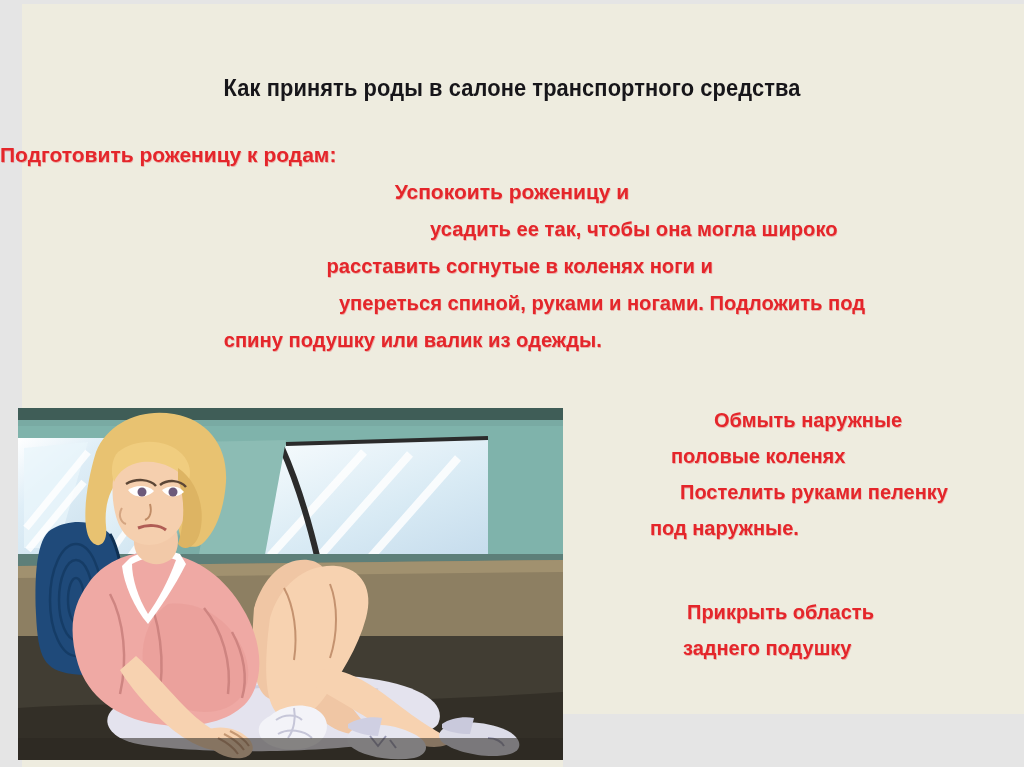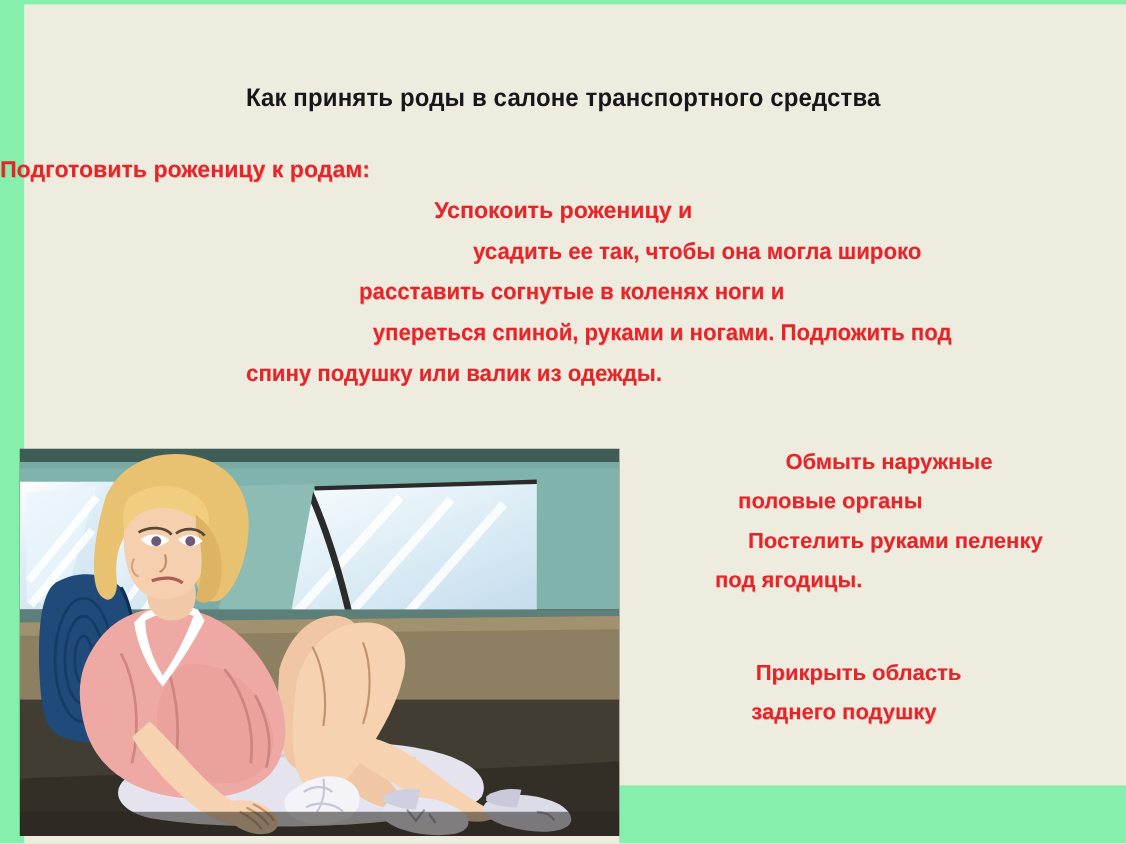--- a/index.html
+++ b/index.html
@@ -11,21 +11,21 @@
     width: 1024px;
     height: 767px;
     overflow: hidden;
     font-family: "Liberation Sans", sans-serif;
   }
 
   #slide {
     position: relative;
     width: 1024px;
     height: 767px;
-    background: #86efac;
+    background: #e5e5e5;
     overflow: hidden;
   }
 
   
   .slide-bg {
     position: absolute;
     left: 22px;
     top: 4px;
     width: 1002px;
     height: 710px;
@@ -131,23 +131,23 @@
     <span class="l l1">Подготовить роженицу к родам:</span>
     <span class="l l2">Успокоить роженицу и</span>
     <span class="l l3">усадить ее так, чтобы она могла широко</span>
     <span class="l l4">расставить согнутые в коленях ноги и</span>
     <span class="l l5">упереться спиной, руками и ногами. Подложить под</span>
     <span class="l l6">спину подушку или валик из одежды.</span>
   </div>
 
   <div class="red-block red-right">
     <span class="l r1">Обмыть наружные</span>
-    <span class="l r2">половые органы</span>
+    <span class="l r2">половые коленях</span>
     <span class="l r3">Постелить руками пеленку</span>
-    <span class="l r4">под ягодицы.</span>
+    <span class="l r4">под наружные.</span>
     <span class="l r5">Прикрыть область</span>
     <span class="l r6">заднего подушку</span>
   </div>
 
   <div class="illus">
     <svg viewBox="0 0 545 352" xmlns="http://www.w3.org/2000/svg">
       <defs>
         <linearGradient id="glassG" x1="0" y1="0" x2="0.6" y2="1">
           <stop offset="0%" stop-color="#ffffff"></stop>
           <stop offset="45%" stop-color="#dfeef7"></stop>

